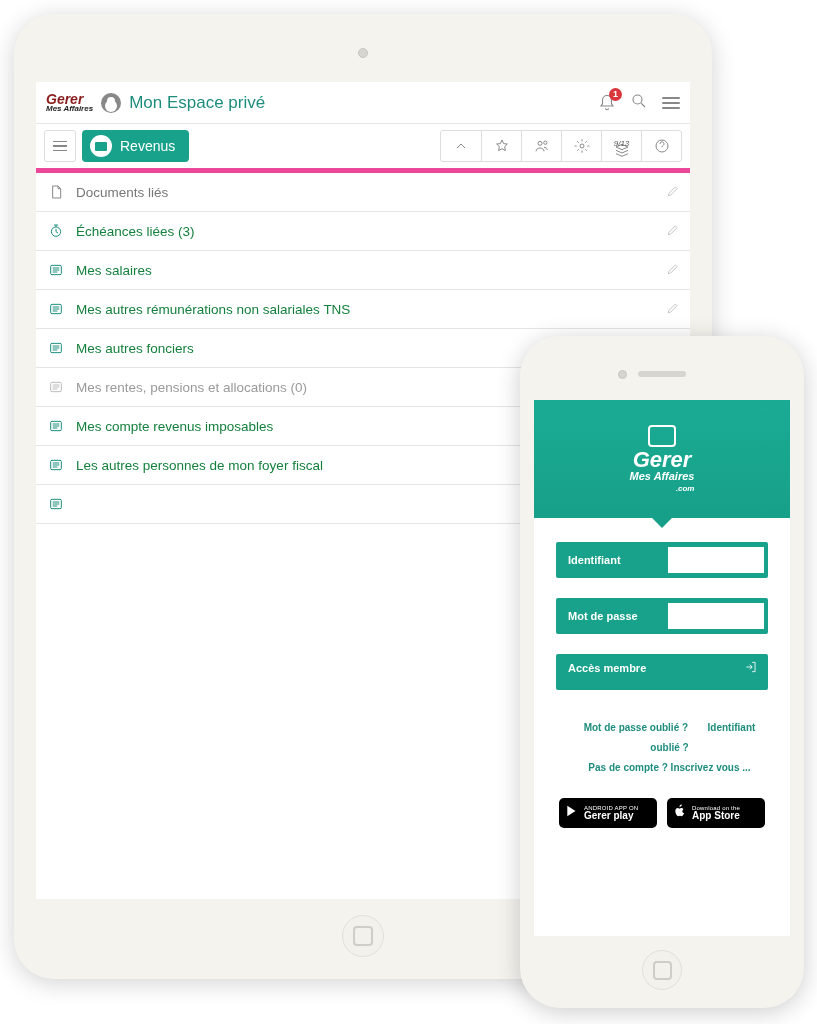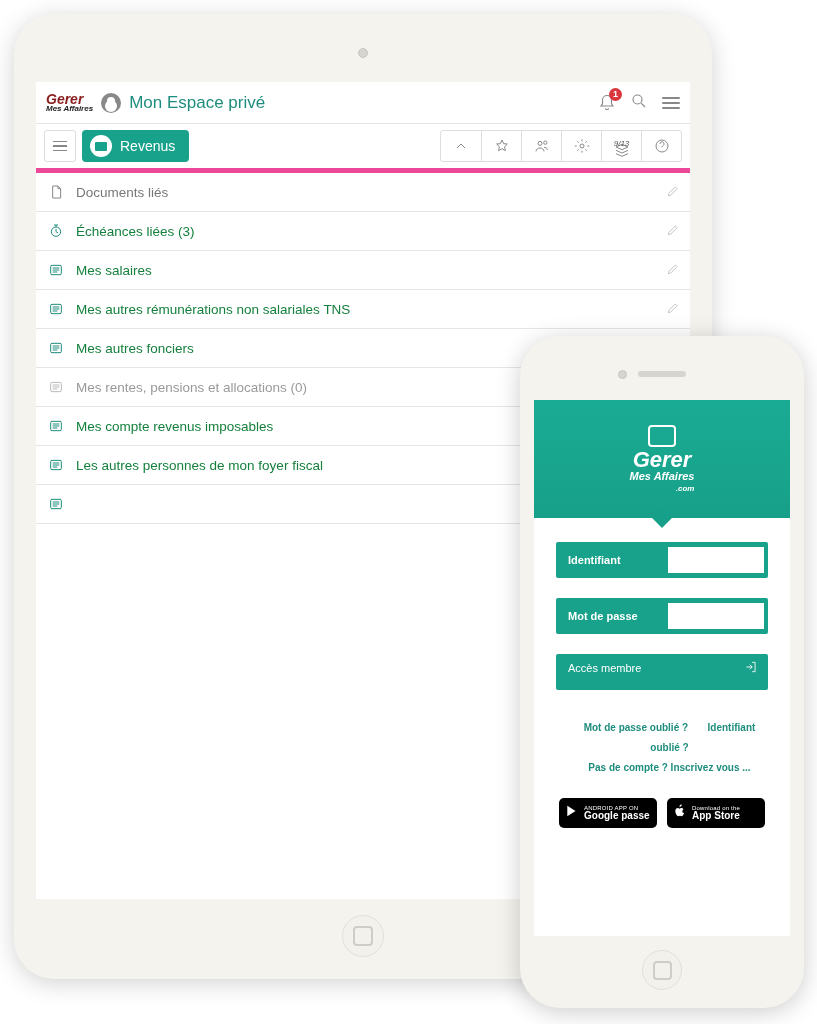--- a/index.html
+++ b/index.html
@@ -223,21 +223,21 @@
     font-size:11px;font-weight:600;
   }
   .field input{
     margin-left:auto;width:96px;height:26px;border:none;background:#fff;
     font-size:11px;padding:0 6px;
   }
   .access-btn{
     background:#18a18b;color:#fff;
     display:flex;align-items:center;
     padding:0 10px 8px 12px;height:36px;border-radius:2px;
-    font-size:11px;font-weight:400;
+    font-size:11px;font-weight:700;
   }
   .access-btn .login-ico{
     margin-left:auto;
   }
   .access-btn svg{width:14px;height:14px;stroke:#fff;fill:none;stroke-width:1.5;}
   .phone-links{
     padding:20px 22px 8px;text-align:center;
     color:#1f8d7d;font-size:10px;font-weight:600;
     line-height:2;
     margin-left:15px;
@@ -496,21 +496,21 @@
 
     <div class="store-row">
       <div class="store-badge">
         <span class="sico">
           <svg viewBox="0 0 24 24">
               <path d="M4 3l14 9L4 21z"></path>
             </svg>
         </span>
         <span class="txt">
           <span class="t1">ANDROID APP ON</span>
-          <span class="t2">Google passe</span>
+          <span class="t2">Gerer play</span>
         </span>
       </div>
       <div class="store-badge">
         <span class="sico">
           <svg viewBox="0 0 24 24">
               <path d="M16 13c0-3 2-4 2-4-1-2-3-2-4-2s-2 1-3 1-2-1-3-1-4 1-4 5 3 9 5 9c1 0 2-1 3-1s2 1 3 1 3-3 4-5c-2-1-3-2-3-3zM14 4c1-1 1-3 1-3s-2 0-3 1-1 3-1 3 2 0 3-1z"></path>
             </svg>
         </span>
         <span class="txt">
           <span class="t1">Download on the</span>

